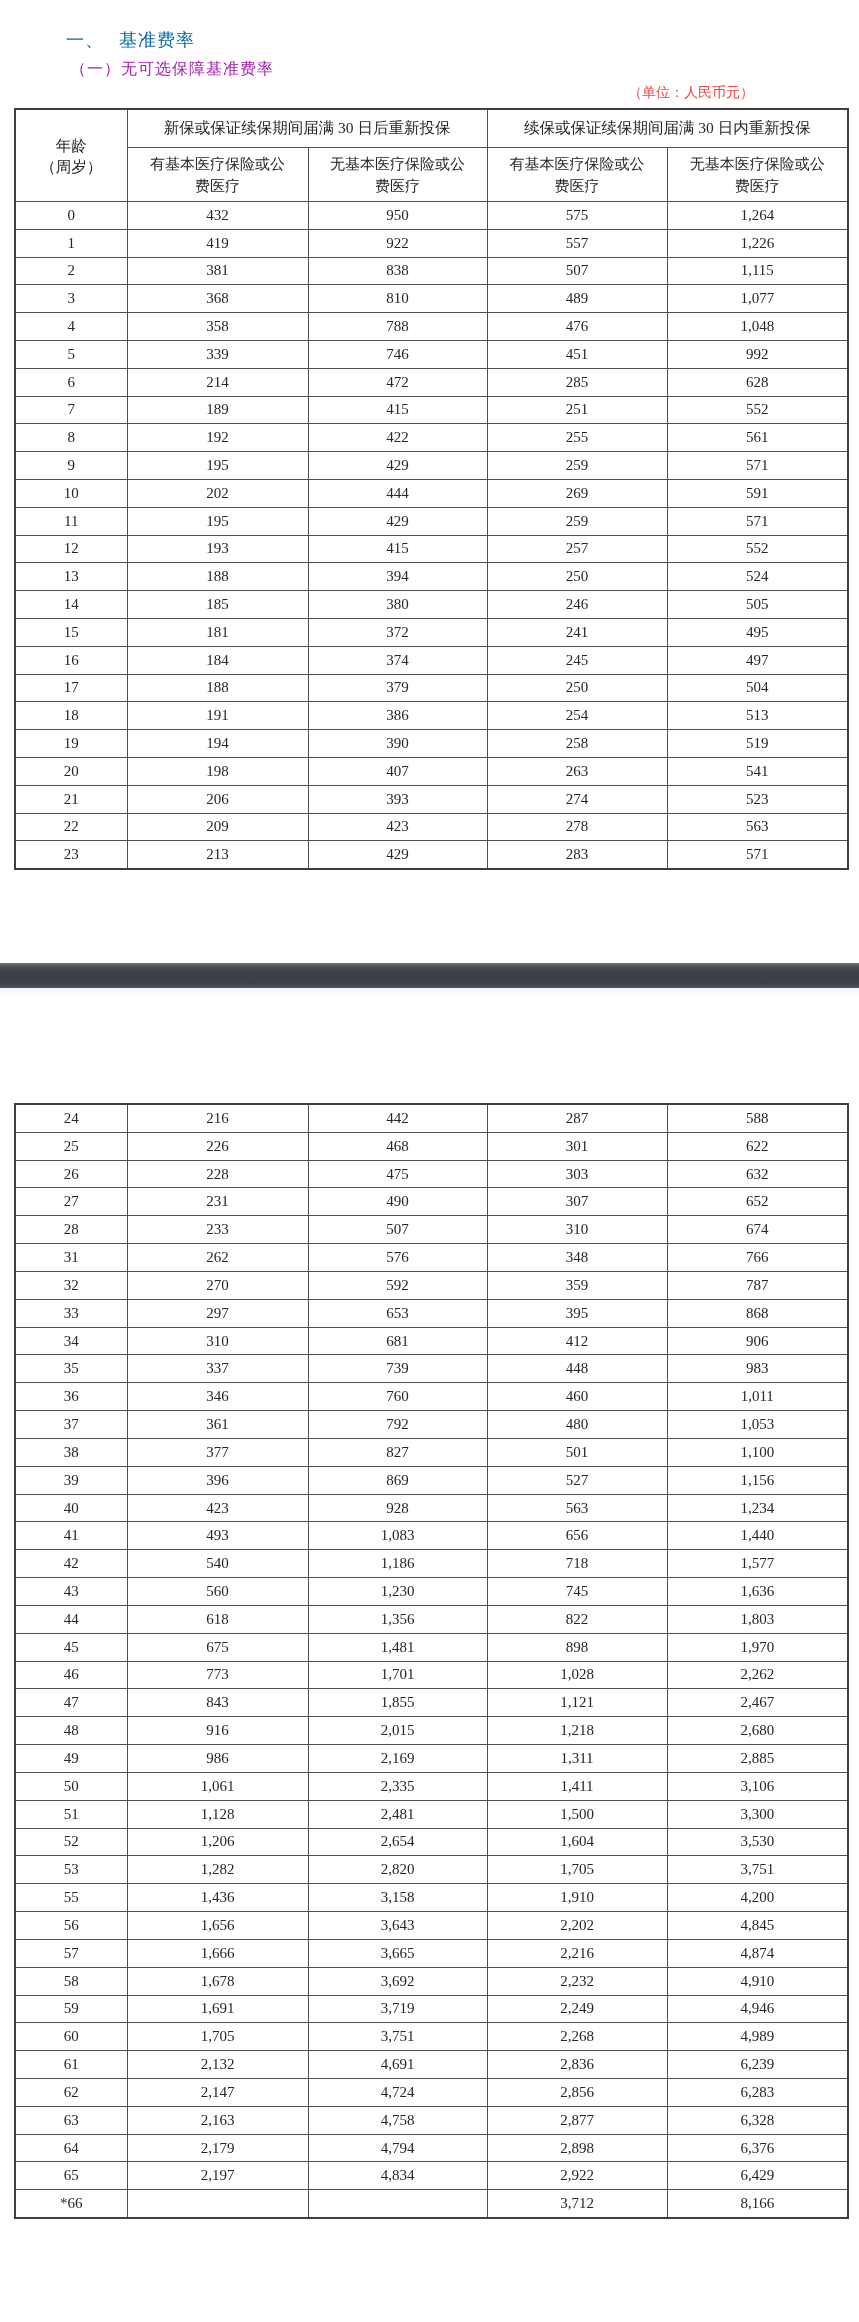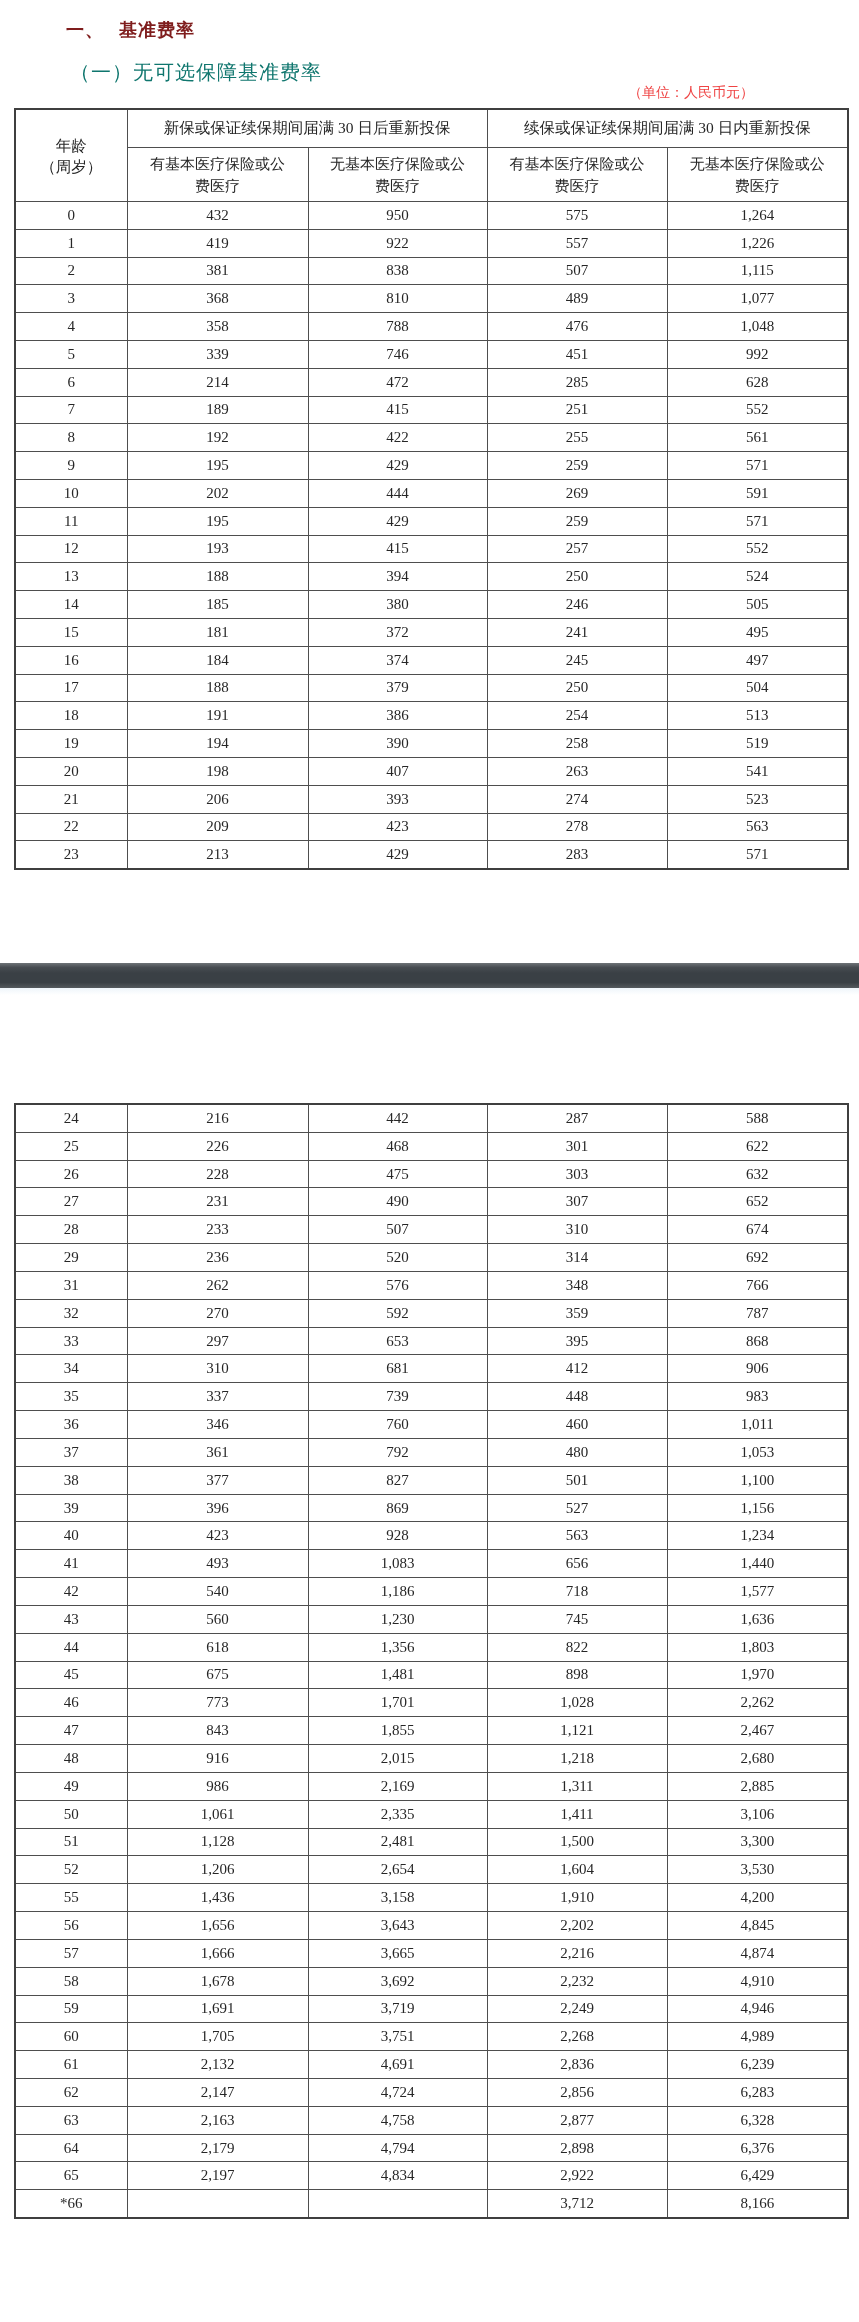--- a/index.html
+++ b/index.html
@@ -8,33 +8,33 @@
     width:859px;
     height:2322px;
     background:#ffffff;
     font-family:"Liberation Serif","DejaVu Serif",serif;
     color:#262626;
     overflow:hidden;
   }
   .doc-title{
     position:absolute;
     left:66px;
-    top:18px;
+    top:28px;
     font-size:18px;
-    font-weight:bold;
-    color:#7f1d1d;
+    font-weight:normal;
+    color:#0369a1;
     letter-spacing:1px;
   }
   .doc-title .prefix{margin-right:15px;}
   .doc-subtitle{
     position:absolute;
     left:70px;
     top:59px;
-    font-size:20px;
-    color:#0f766e;
+    font-size:16px;
+    color:#a21caf;
     letter-spacing:1px;
   }
   .unit-note{
     position:absolute;
     left:628px;
     top:84px;
     font-size:14px;
     color:#ef4444;
   }
   table.rate{
@@ -334,27 +334,20 @@
           <td>652</td>
         </tr>
         <tr>
           <td>28</td>
           <td>233</td>
           <td>507</td>
           <td>310</td>
           <td>674</td>
         </tr>
         <tr>
-          <td>29</td>
-          <td>236</td>
-          <td>520</td>
-          <td>314</td>
-          <td>692</td>
-        </tr>
-        <tr>
           <td>31</td>
           <td>262</td>
           <td>576</td>
           <td>348</td>
           <td>766</td>
         </tr>
         <tr>
           <td>32</td>
           <td>270</td>
           <td>592</td>
@@ -495,20 +488,27 @@
           <td>3,300</td>
         </tr>
         <tr>
           <td>52</td>
           <td>1,206</td>
           <td>2,654</td>
           <td>1,604</td>
           <td>3,530</td>
         </tr>
         <tr>
+          <td>53</td>
+          <td>1,282</td>
+          <td>2,820</td>
+          <td>1,705</td>
+          <td>3,751</td>
+        </tr>
+        <tr>
           <td>55</td>
           <td>1,436</td>
           <td>3,158</td>
           <td>1,910</td>
           <td>4,200</td>
         </tr>
         <tr>
           <td>56</td>
           <td>1,656</td>
           <td>3,643</td>

